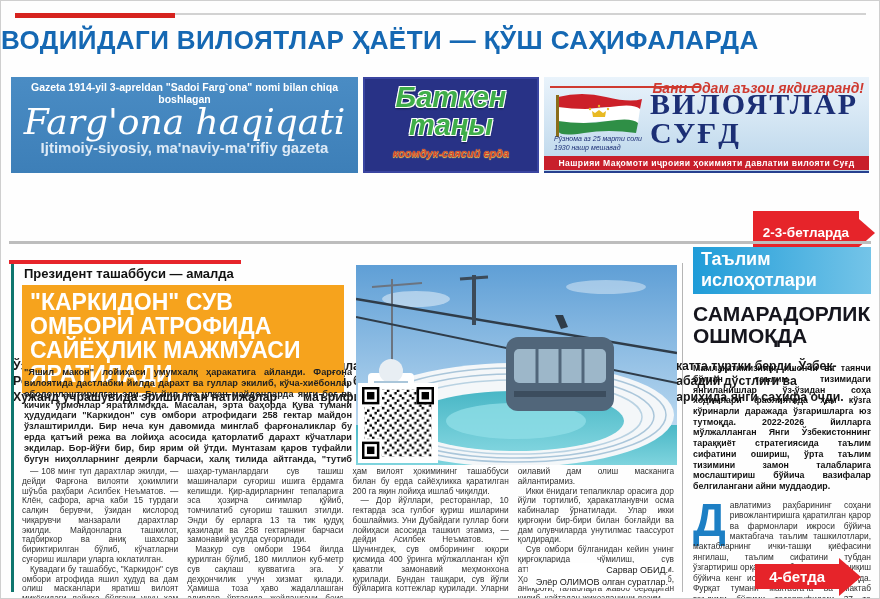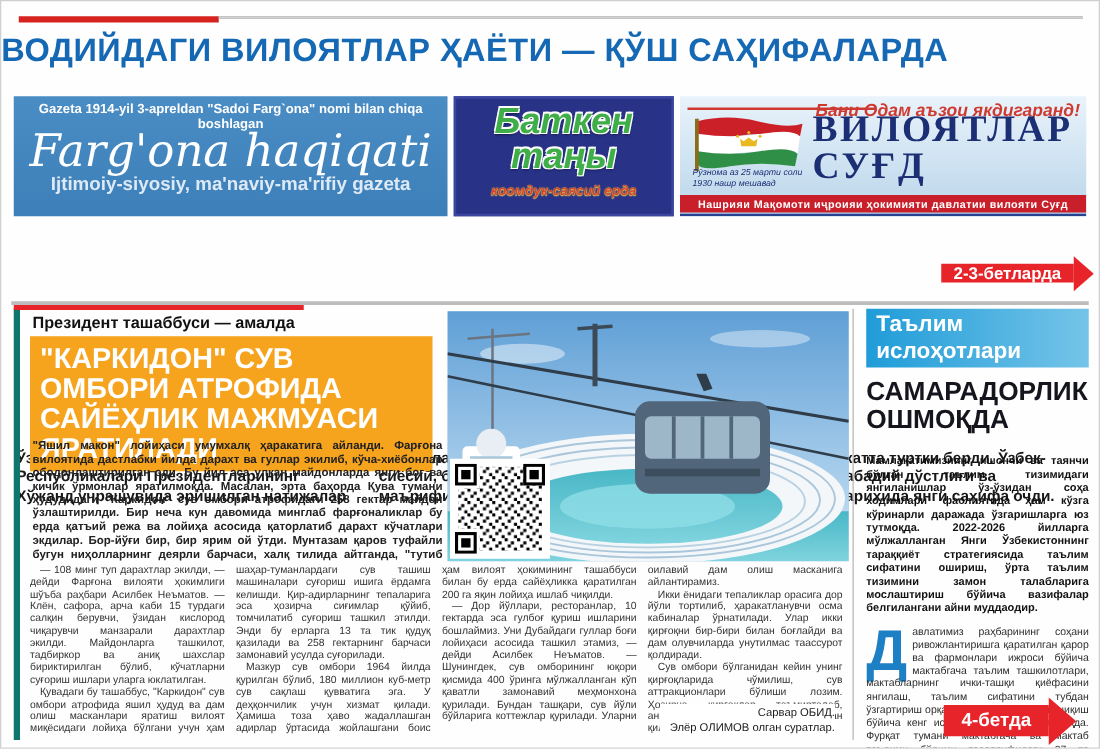--- a/index.html
+++ b/index.html
@@ -42,26 +42,26 @@
   
   .intro { position:absolute; top:180px; left:12px; right:12px; height:58px;
     font-size:12.3px; font-weight:bold; line-height:1.26; color:#181818;
     column-count:3; column-gap:16px; text-align:left; }
   .intro-wrap { position:absolute; top:178px; left:0; right:0; height:62px; }
   .divider-h { position:absolute; top:240px; left:8px; right:8px; height:3px; background:#bdbdbd; }
   
   .arrow-badge { position:absolute; background:#e6242a; color:#fff; font-weight:bold; white-space:nowrap; }
   .arrow-badge::after { content:""; position:absolute; left:100%; top:50%; transform:translateY(-50%);
     width:0; height:0; border-left:16px solid #e6242a; border-top:14px solid transparent; border-bottom:14px solid transparent; }
-  .badge-23 { right:20px; top:32px; font-size:13.5px; padding:0 10px; }
+  .badge-23 { right:20px; top:32px; font-size:13.5px; padding:14px 10px; }
   .badge-4 { right:32px; bottom:3px; font-size:15px; padding:4px 14px; }
   .badge-4::after { border-left-width:22px; border-top-width:19px; border-bottom-width:19px; }
   
   .main { position:absolute; top:246px; left:10px; right:8px; bottom:6px; display:flex; }
-  .article { position:relative; width:672px; border-left:5px solid #0f766e; border-right:1px solid #b5b5b5; padding:0 8px; }
+  .article { position:relative; width:672px; border-left:3px solid #0f766e; border-right:1px solid #b5b5b5; padding:0 8px;margin-top:16px; }
   .article .red-top { position:absolute; top:-3px; left:-5px; width:232px; height:4px; background:#e6242a; }
   .art-top { position:relative; height:204px; }
   .kicker { position:absolute; top:3px; left:2px; font-size:13px; font-weight:bold; color:#111; }
   .headline-block { position:absolute; top:22px; left:0; width:322px; background:#f6a31d;
     color:#fff; font-weight:bold; font-size:23px; line-height:1.04; padding:6px 8px; }
   .lead { position:absolute; top:104px; left:2px; width:328px; height:98px; overflow:hidden;
     font-size:9.2px; font-weight:bold; line-height:1.18; text-align:justify; color:#222; }
   .lead::first-line { }
   .photo { position:absolute; top:2px; left:334px; width:321px; height:200px; overflow:hidden; background:#9cc4e4; }
   .qr { position:absolute; top:120px; left:336px; width:80px; height:80px; background:#fff; padding:4px; }

